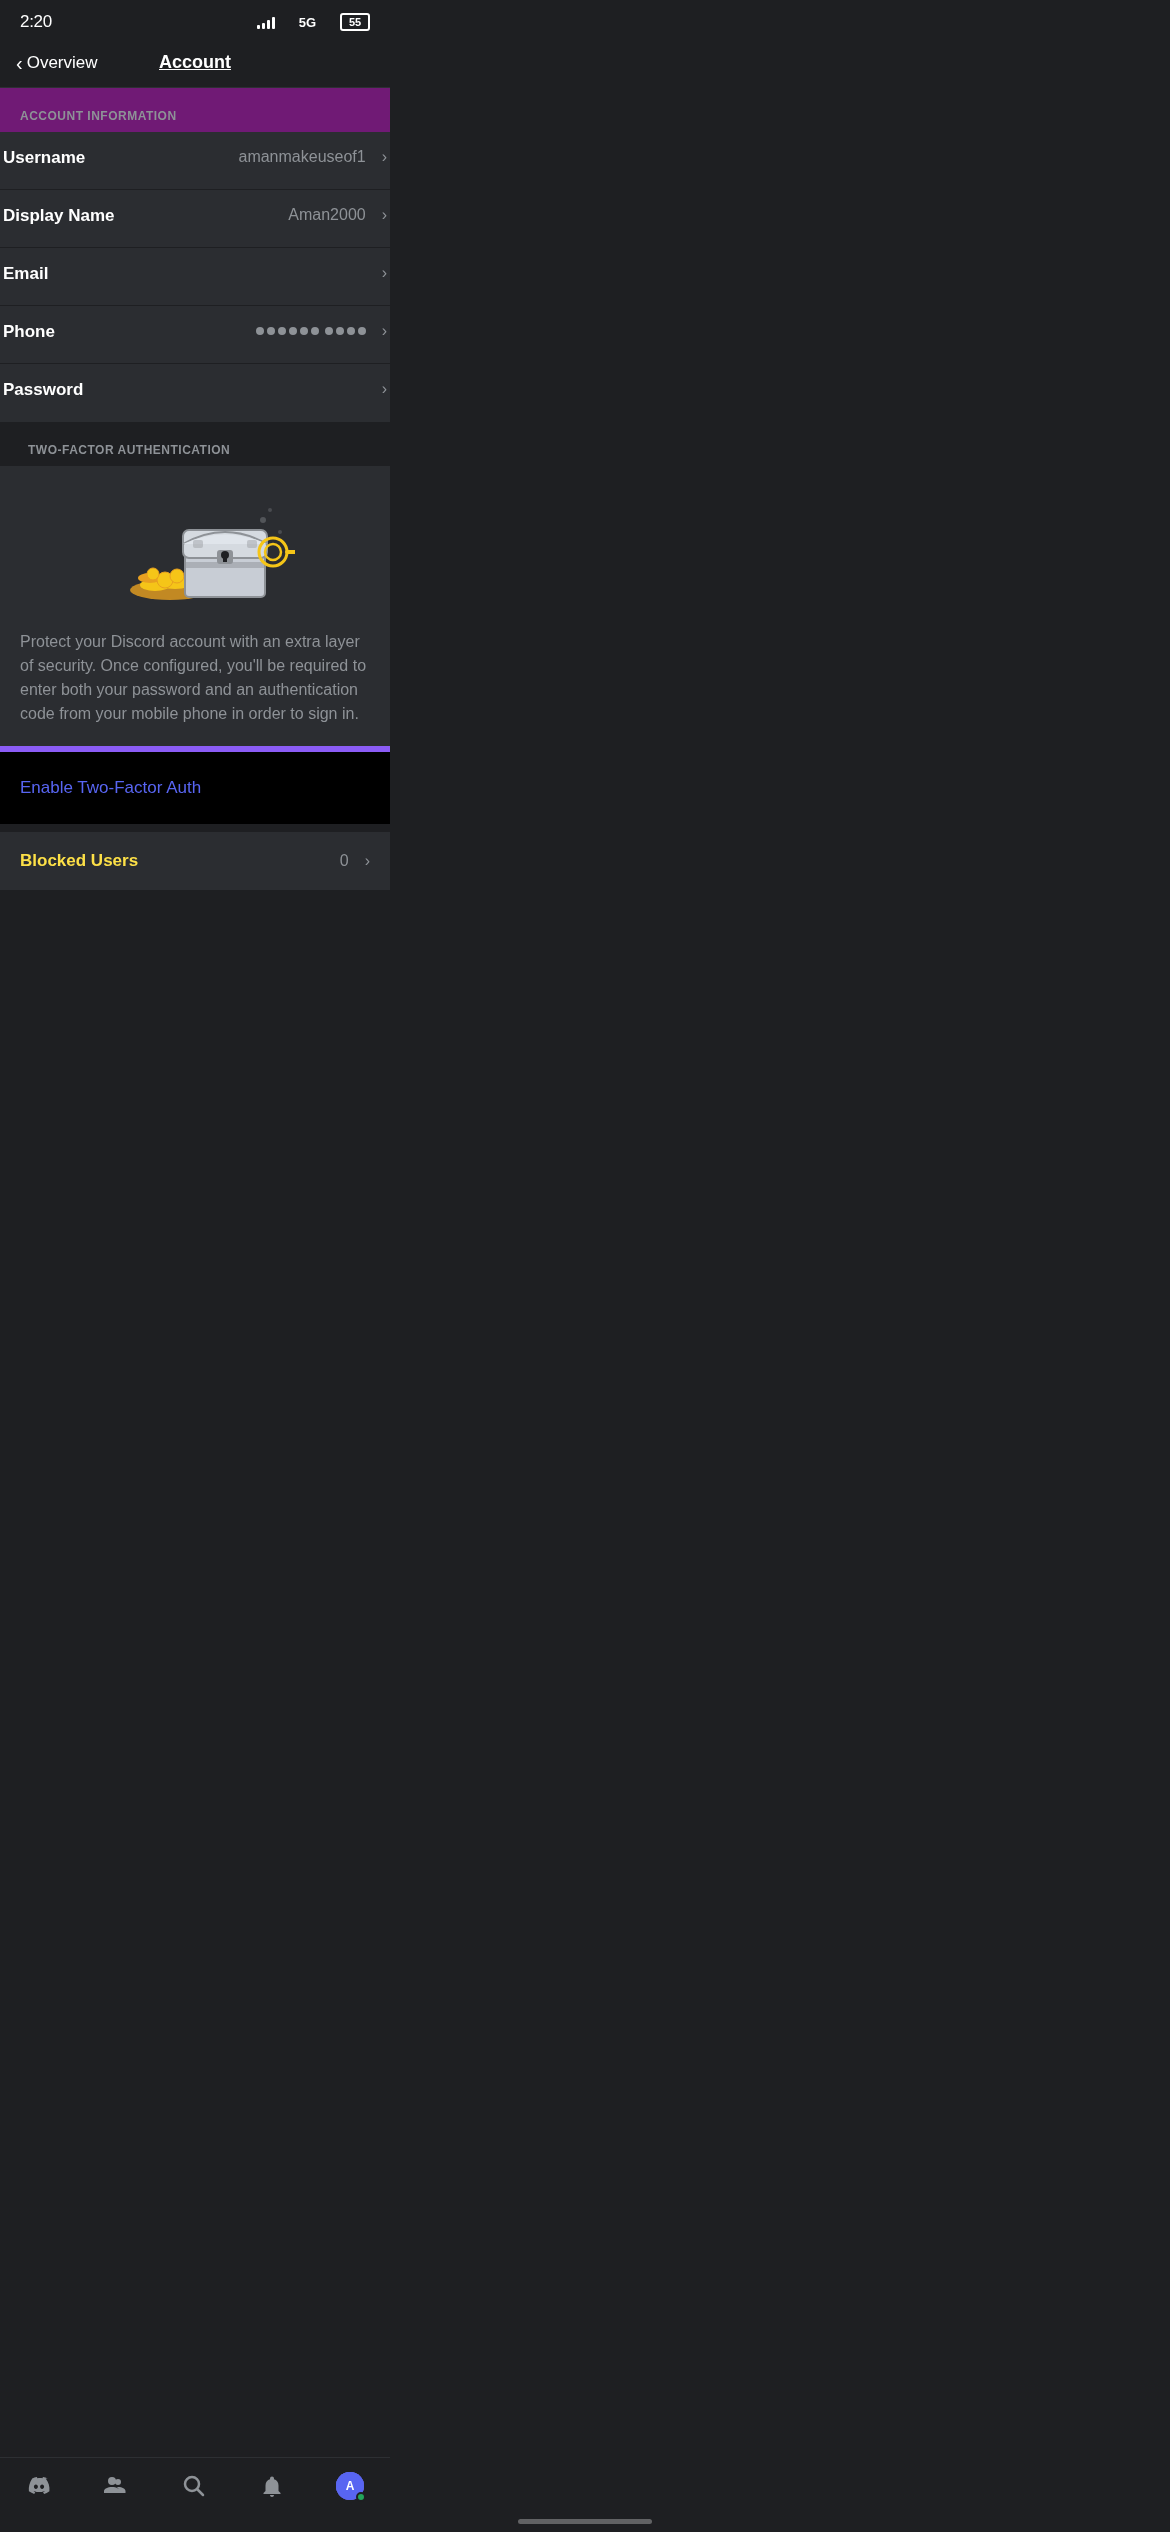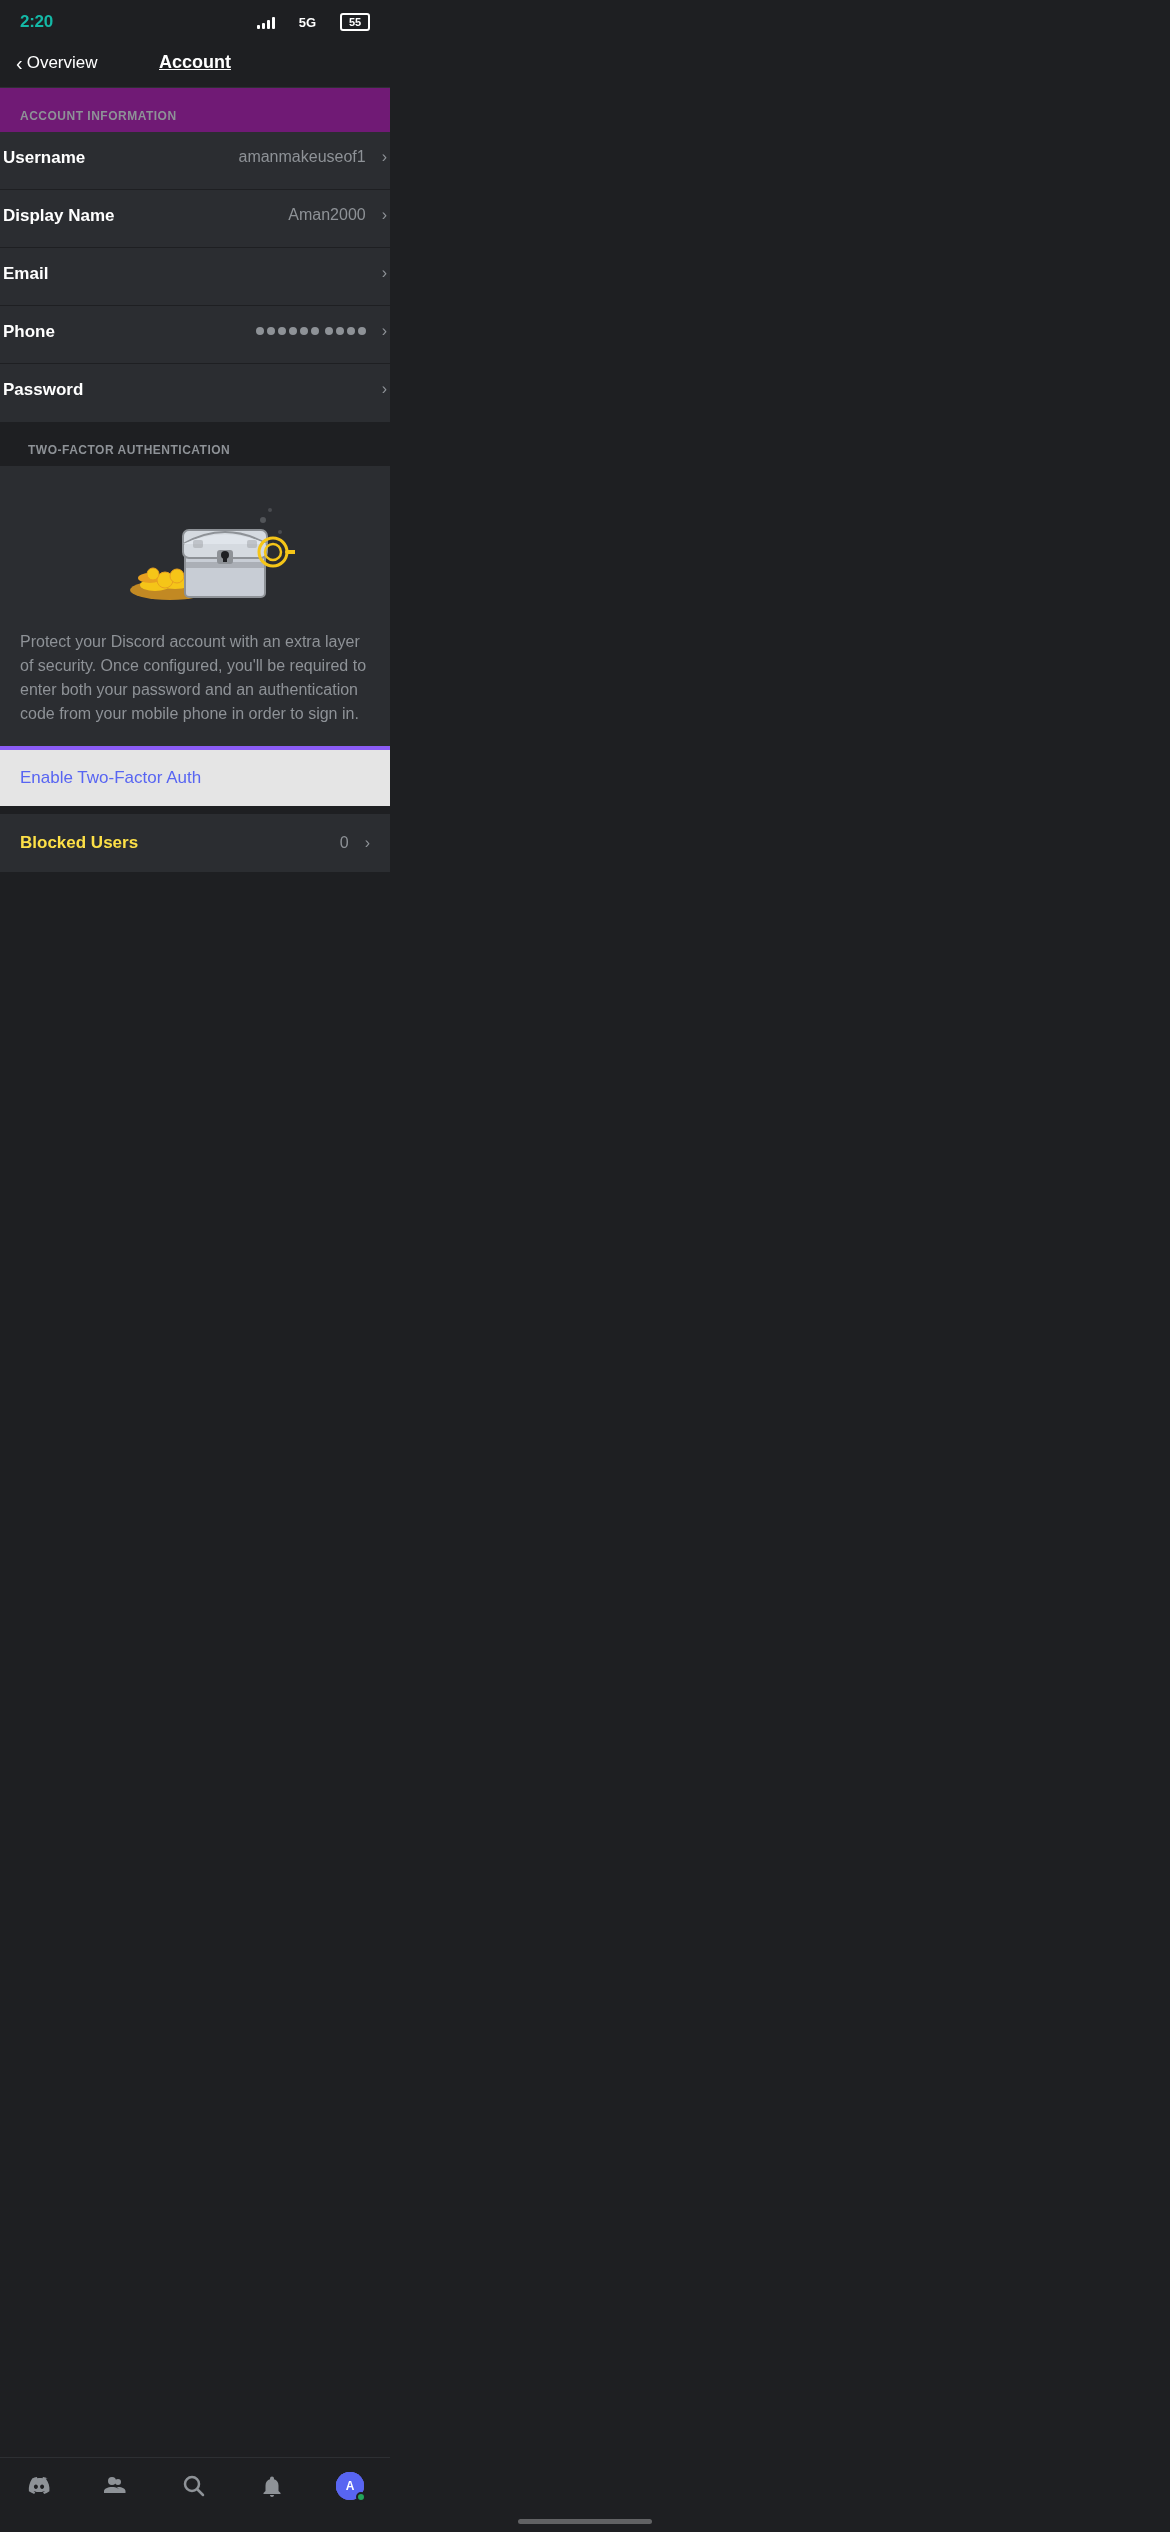--- a/index.html
+++ b/index.html
@@ -19,22 +19,22 @@
     .status-bar {
       display: flex;
       justify-content: space-between;
       align-items: center;
       padding: 12px 20px 8px;
       background: #1e1f22;
     }
 
     .status-time {
       font-size: 17px;
-      font-weight: 700;
-      color: #14b8a6;
+      font-weight: 400;
+      color: #ffffff;
       letter-spacing: -0.3px;
     }
 
     .status-icons {
       display: flex;
       align-items: center;
       gap: 24px;
     }
 
     .signal-bars {
@@ -223,23 +223,23 @@
     .tfa-description {
       font-size: 16px;
       color: #8e9297;
       line-height: 1.5;
       margin-bottom: 0;
       padding-bottom: 20px;
     }
 
     .tfa-enable-link {
       display: block;
-      padding: 18px 20px;
-      background: #e5e5e5;
-      border-top: 4px solid #8b5cf6;
+      padding: 26px 20px;
+      background: #000000;
+      border-top: 6px solid #8b5cf6;
       color: #5865f2;
       font-size: 17px;
       font-weight: 500;
       cursor: pointer;
       text-decoration: none;
     }
 
     .blocked-item {
       display: flex;
       align-items: center;

